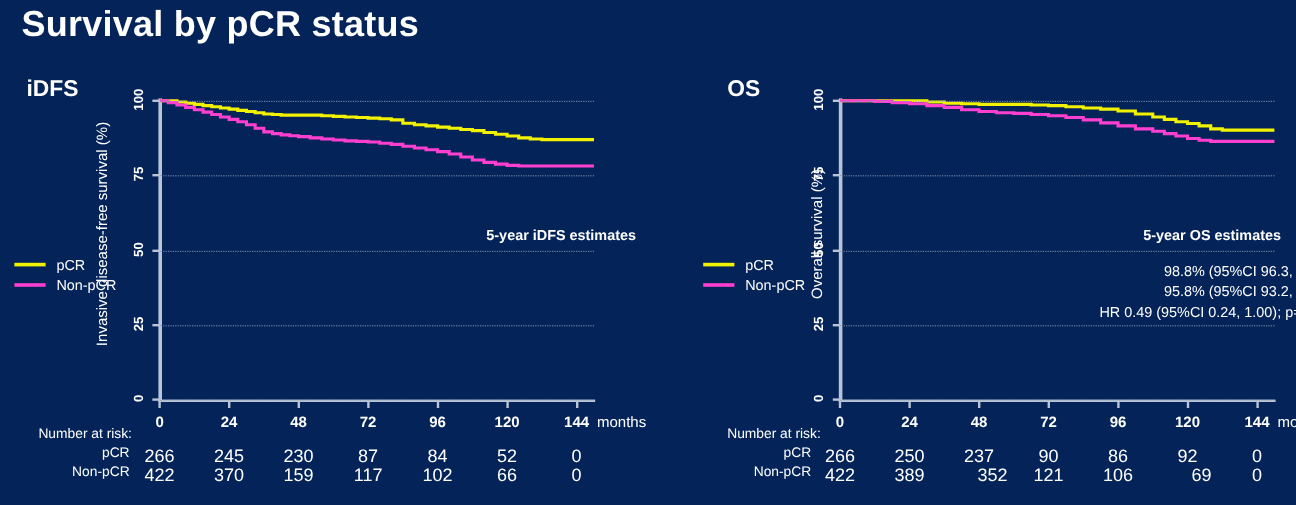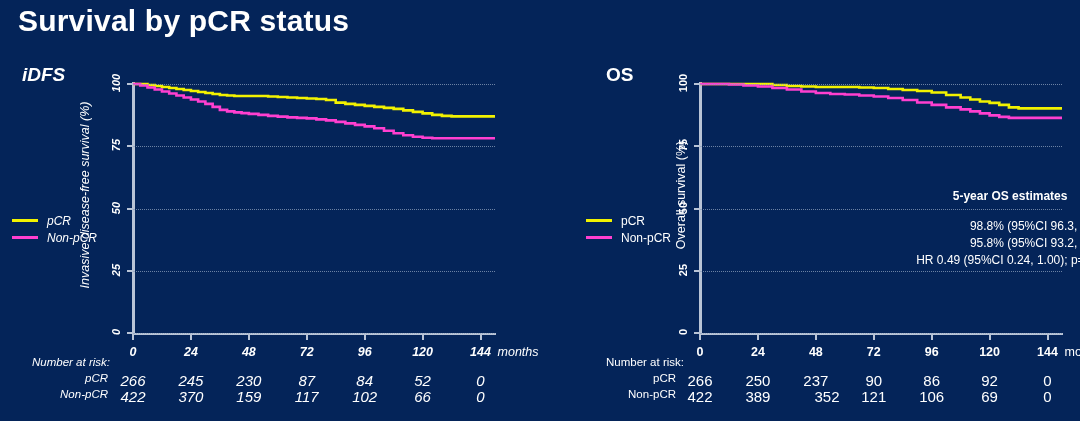--- a/index.html
+++ b/index.html
@@ -24,21 +24,21 @@
     letter-spacing: 0.2px;
     color: #ffffff;
     white-space: nowrap;
   }
   .panel {
     position: absolute;
     top: 60px;
     width: 540px;
     height: 361px;
   }
-  .panel-left  { left: 0px; font-style: italic; }
+  .panel-left  { left: 0px; }
   .panel-right { left: 574px; }
 
   .panel-label {
     position: absolute;
     left: 22px;
     top: 4px;
     font-size: 19px;
     font-weight: bold;
     color: #ffffff;
     white-space: nowrap;
@@ -273,20 +273,21 @@
     <div class="legend-row">
       <span class="legend-swatch" style="background: rgb(242, 242, 0);"></span>
       <span class="legend-text">pCR</span>
     </div>
     <div class="legend-row">
       <span class="legend-swatch" style="background: rgb(255, 63, 208);"></span>
       <span class="legend-text">Non-pCR</span>
     </div>
   </div>
   <div class="stats">
+    <div class="stats-title">5-year iDFS estimates</div>
   </div>
   <div class="risk">
     <div class="risk-title">Number at risk:</div>
   <div class="risk-row" style="top: 16px;">
         <div class="risk-label">pCR</div>
         <div class="risk-val" style="left: 113px;">266</div>
         <div class="risk-val" style="left: 170.92px;">245</div>
         <div class="risk-val" style="left: 228.84px;">230</div>
         <div class="risk-val" style="left: 286.76px;">87</div>
         <div class="risk-val" style="left: 344.68px;">84</div>
@@ -375,17 +376,17 @@
         <div class="risk-val" style="left: 395.6px;">92</div>
         <div class="risk-val" style="left: 453.52px;">0</div>
       </div>
       <div class="risk-row" style="top: 32px;">
         <div class="risk-label">Non-pCR</div>
         <div class="risk-val" style="left: 106px;">422</div>
         <div class="risk-val" style="left: 163.92px;">389</div>
         <div class="risk-val" style="left: 233px;">352</div>
         <div class="risk-val" style="left: 279.76px;">121</div>
         <div class="risk-val" style="left: 337.68px;">106</div>
-        <div class="risk-val" style="left: 395.6px;">69</div>
+        <div class="risk-val" style="left: 395.6px; text-align: right;">69</div>
         <div class="risk-val" style="left: 453.52px;">0</div>
       </div>
     </div>
 </div>
 
 </body></html>

